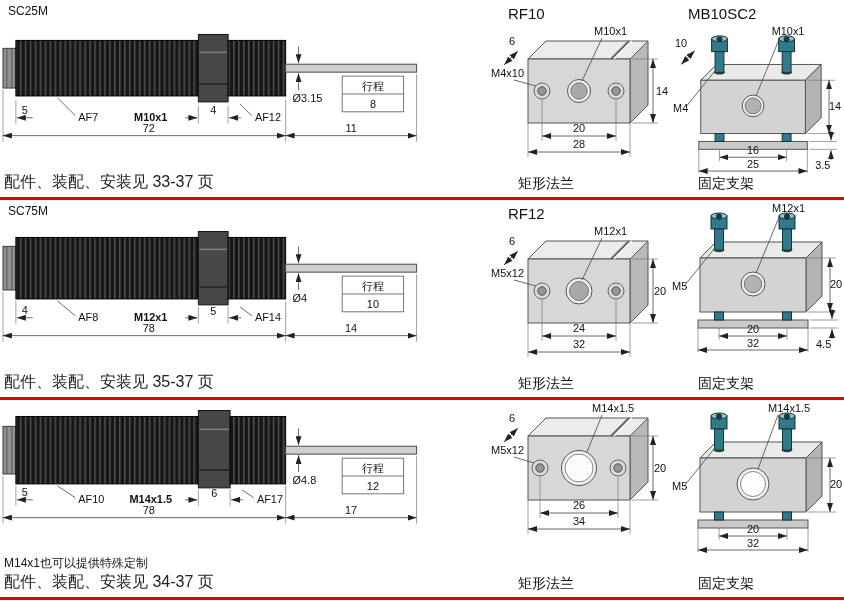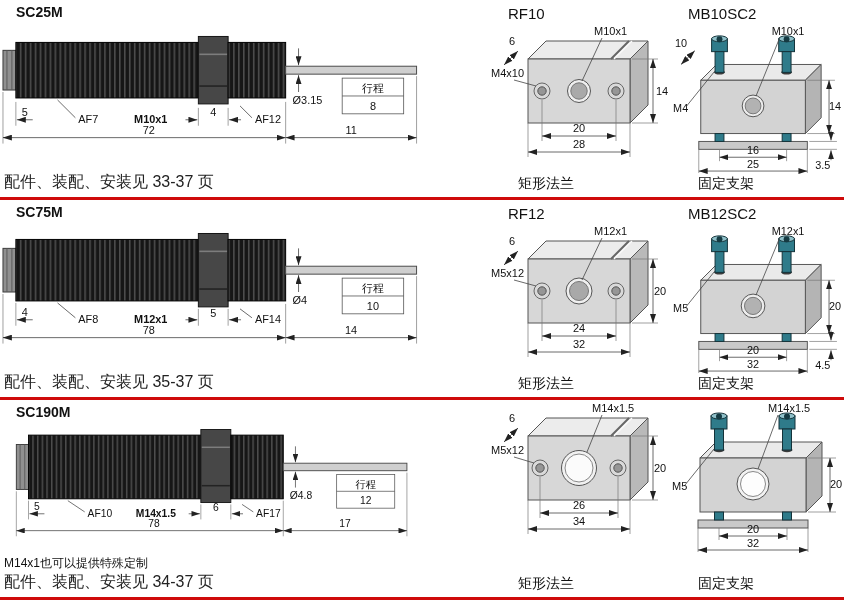--- a/index.html
+++ b/index.html
@@ -7,21 +7,21 @@
   body {
     width:844px; height:601px; background:#ffffff; overflow:hidden;
     font-family:"Liberation Sans", sans-serif; color:#111;
   }
   .prod-row { display:flex; height:197px; padding-top:2px; }
   .red-line { height:3px; background:#cf0a0a; }
   .col { display:flex; flex-direction:column; }
   .col.main { width:490px; }
   .col.acc  { width:180px; }
   .col.acc2 { width:174px; }
-  h2.model { font-size:14px; font-weight:bold; margin:2px 0 2px 16px; }
+  h2.model { font-size:12px; font-weight:normal; margin:2px 0 2px 8px; }
   h3.acc-title { font-size:15px; font-weight:normal; margin:3px 0 3px 18px; }
   .footnote { margin:auto 0 4px 4px; font-size:16px; color:#222; }
   .note { margin:auto 0 0 4px; font-size:12px; font-weight:normal; }
   .note + .footnote { margin-top:0; }
   .caption { margin:auto 0 4px 28px; font-size:14px; }
   svg { display:block; }
   svg text { font-size:11px; fill:#111; font-family:"Liberation Sans", sans-serif; }
   .ctr { text-anchor:middle; }
   .b { font-weight:bold; }
   .dim, .lead { stroke:#444; stroke-width:0.8; fill:none; }
@@ -276,21 +276,20 @@
         <line class="ext" x1="38" y1="98" x2="38" y2="132"></line>
         <line class="ext" x1="140" y1="98" x2="140" y2="132"></line>
         <line class="dim a2" x1="38" y1="127" x2="140" y2="127"></line>
         <text class="ctr" x="89" y="123">32</text>
       </g>
     </svg>
     <div class="caption">矩形法兰</div>
   </div>
 
   <div class="col acc2">
-    <h3 class="acc-title">MB12SC2</h3>
     <svg width="174" height="152" viewBox="0 0 174 152">
       <g>
         <polygon points="30,56 46,40 152,40 136,56" fill="#eaeaea" stroke="#555"></polygon>
         <polygon points="136,56 152,40 152,94 136,110" fill="#b4b4b4" stroke="#555"></polygon>
         <rect x="30" y="56" width="106" height="54" fill="#d3d3d3" stroke="#555"></rect>
         <ellipse cx="49" cy="48" rx="5.5" ry="2.2" fill="#3c3c3c"></ellipse>
         <ellipse cx="117" cy="48" rx="5.5" ry="2.2" fill="#3c3c3c"></ellipse>
         <circle cx="83" cy="82" r="12" fill="#ededed" stroke="#555"></circle>
         <circle cx="83" cy="82" r="8.7" fill="#b2b2b2" stroke="#777"></circle>
         <rect x="28" y="118" width="110" height="8" fill="#c9c9c9" stroke="#555"></rect>
@@ -339,21 +338,20 @@
         <text class="ctr" x="83" y="145">32</text>
       </g>
     </svg>
     <div class="caption">固定支架</div>
   </div>
 </section>
 <div class="red-line"></div>
 
 <section class="prod-row">
   <div class="col main">
-    <h2 class="model">SC190M</h2>
     <svg width="486" height="142" viewBox="0 0 490 142">
       <g>
         <rect x="3" y="24" width="13" height="48" fill="#909090" stroke="#3a3a3a"></rect>
         <line x1="7" y1="24" x2="7" y2="72" stroke="#5a5a5a"></line>
         <line x1="12" y1="24" x2="12" y2="72" stroke="#5a5a5a"></line>
         <rect x="16" y="14" width="184" height="68" fill="url(#thr)" stroke="#000"></rect>
         <rect x="200" y="8" width="32" height="78" fill="#474747" stroke="#151515"></rect>
         <line x1="201" y1="27" x2="231" y2="27" stroke="#7d7d7d" stroke-width="1.6"></line>
         <line x1="201" y1="68" x2="231" y2="68" stroke="#232323" stroke-width="1.6"></line>
         <rect x="232" y="14" width="56" height="68" fill="url(#thr)" stroke="#000"></rect>

